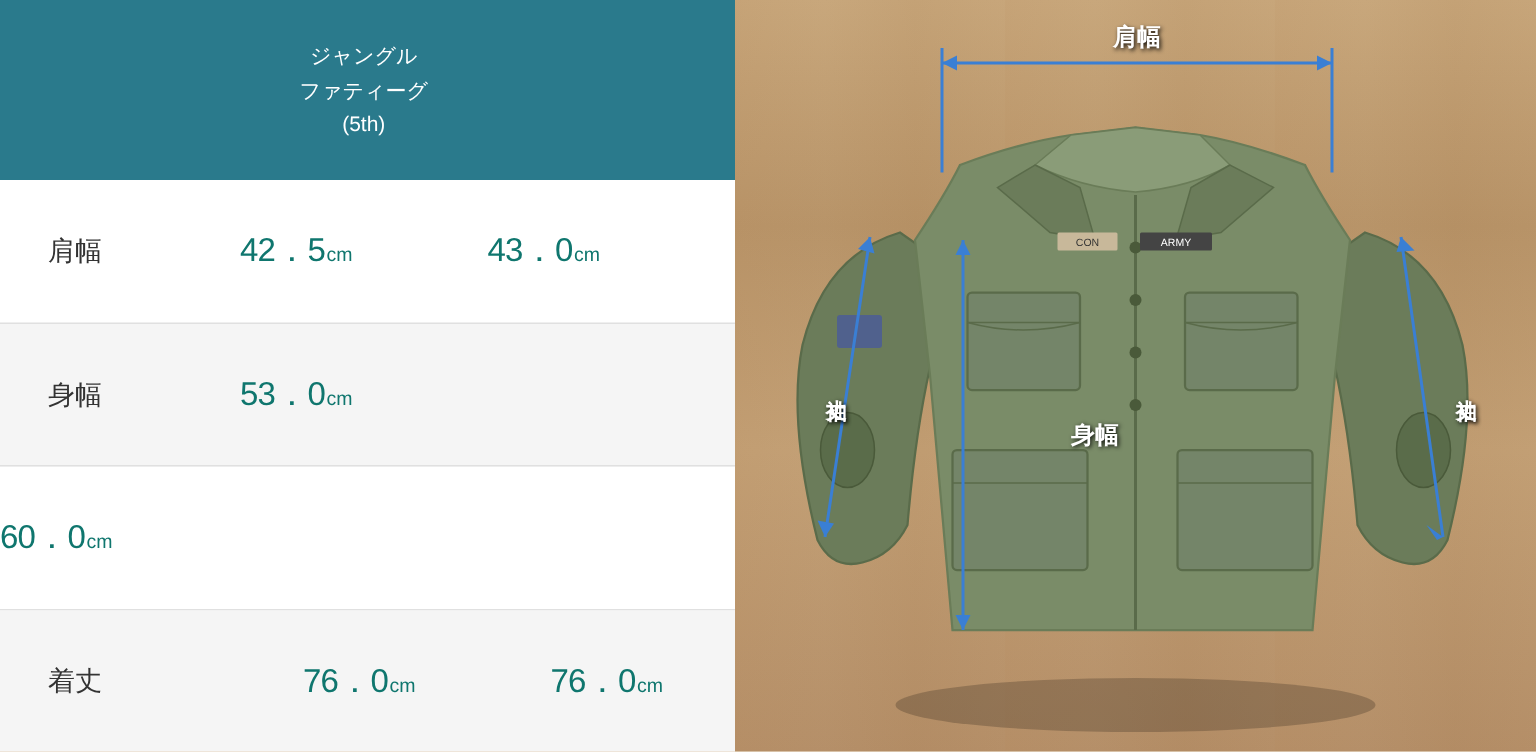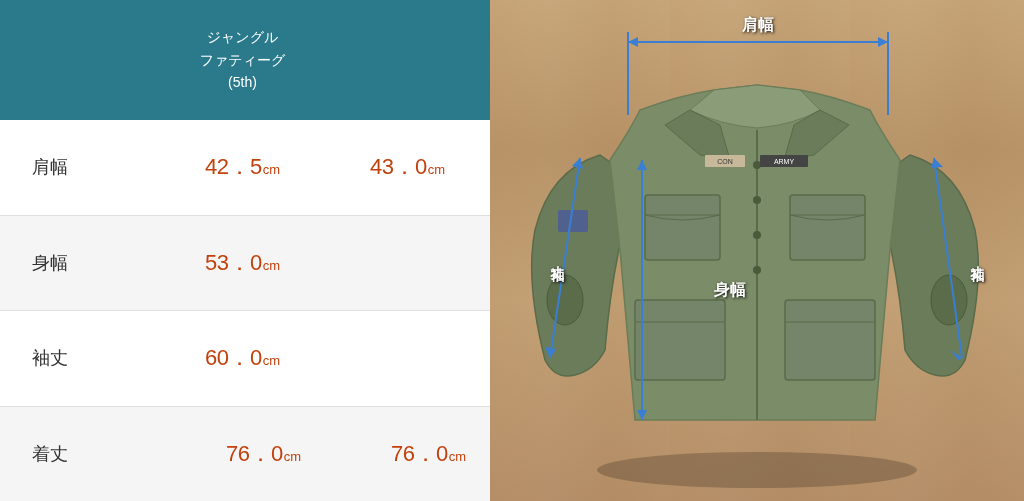--- a/index.html
+++ b/index.html
@@ -65,23 +65,22 @@
     }
 
     .row-label {
       padding-left: 32px;
       font-size: 18px;
       color: #333;
       font-weight: 400;
     }
 
     .row-value {
-      text-align: center;
       font-size: 18px;
-      color: #c2410c;
+      color: #0f766e;
     }
 
     .row-value .num {
       font-size: 22px;
       font-weight: 500;
       letter-spacing: -0.5px;
     }
 
     .row-value .unit {
       font-size: 13px;
@@ -135,21 +134,20 @@
     </div>
 
     <div class="table-row">
       <div class="row-label">身幅</div>
       <div class="row-value">
         <span class="num">53．0</span><span class="unit">cm</span>
       </div>
     </div>
 
     <div class="table-row">
-      <div class="row-label">袖丈</div>
       <div class="row-value">
         <span class="num">60．0</span><span class="unit">cm</span>
       </div>
     </div>
 
     <div class="table-row">
       <div class="row-label">着丈</div>
       <div class="row-value">
         <span class="num">76．0</span><span class="unit">cm</span>
       </div>

